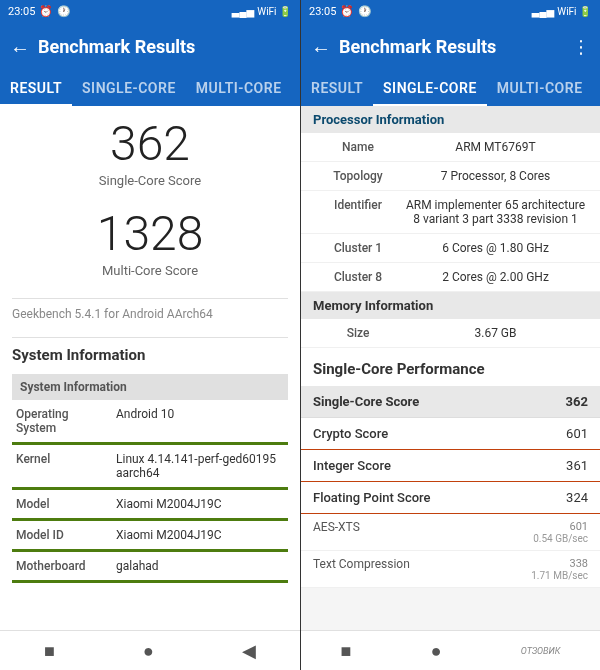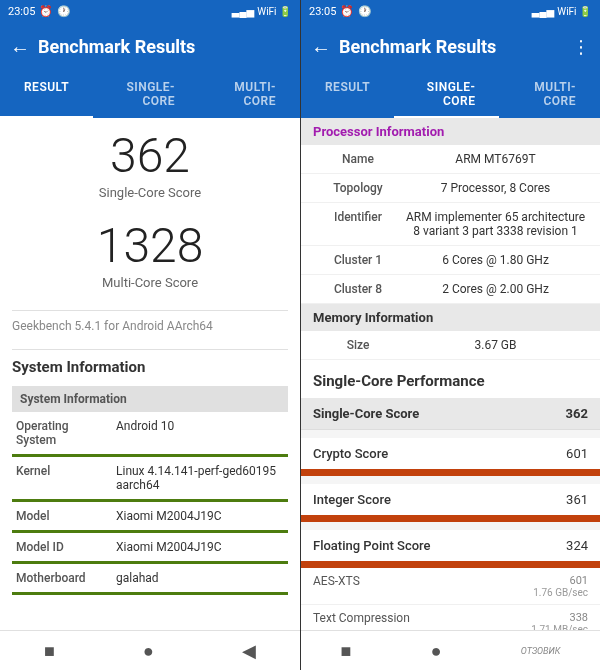--- a/index.html
+++ b/index.html
@@ -57,27 +57,26 @@
     }
 
     .tabs-bar {
       background: #1565c0;
       display: flex;
       border-bottom: none;
     }
 
     .tab-item {
       color: rgba(255,255,255,0.7);
-      font-size: 12px;
+      font-size: 14px;
       font-weight: 600;
-      padding: 10px 24px;
+      padding: 10px 10px;
       letter-spacing: 0.5px;
       cursor: pointer;
       position: relative;
-      text-align: right;
     }
 
     .tab-item.active {
       color: #fff;
     }
 
     .tab-item.active::after {
       content: '';
       position: absolute;
       bottom: 0;
@@ -209,21 +208,21 @@
     .content-area-right::-webkit-scrollbar-thumb { background: #ccc; }
 
     .processor-section {
       background: #e8e8e8;
       padding: 6px 12px;
     }
 
     .processor-section-title {
       font-size: 13px;
       font-weight: bold;
-      color: #a21caf;
+      color: #0c4a6e;
     }
 
     .proc-table {
       width: 100%;
       background: #fff;
     }
 
     .proc-row {
       display: flex;
       border-bottom: 1px solid #f0f0f0;
@@ -283,22 +282,21 @@
       font-size: 13px;
       font-weight: bold;
       color: #333;
     }
 
     .perf-row {
       background: #fff;
       display: flex;
       justify-content: space-between;
       padding: 8px 12px;
-      border-bottom: 7px solid #c2410c;
-      margin-top: 8px;
+      border-bottom: 1px solid #c2410c;
     }
 
     .perf-row .label {
       font-size: 13px;
       color: #333;
       font-weight: 500;
     }
 
     .perf-row .value {
       font-size: 13px;
@@ -506,21 +504,21 @@
         <div class="perf-row">
           <span class="label">Floating Point Score</span>
           <span class="value">324</span>
         </div>
       </div>
     <div id="perf-sub-rows">
         <div class="perf-row-sub">
           <span class="label">AES-XTS</span>
           <div style="text-align:right">
             <div class="value">601</div>
-            <div style="font-size:10px;color:#999;">1.76 GB/sec</div>
+            <div style="font-size:10px;color:#999;">0.54 GB/sec</div>
           </div>
         </div>
         <div class="perf-row-sub">
           <span class="label">Text Compression</span>
           <div style="text-align:right">
             <div class="value">338</div>
             <div style="font-size:10px;color:#999;">1.71 MB/sec</div>
           </div>
         </div>
       </div>

